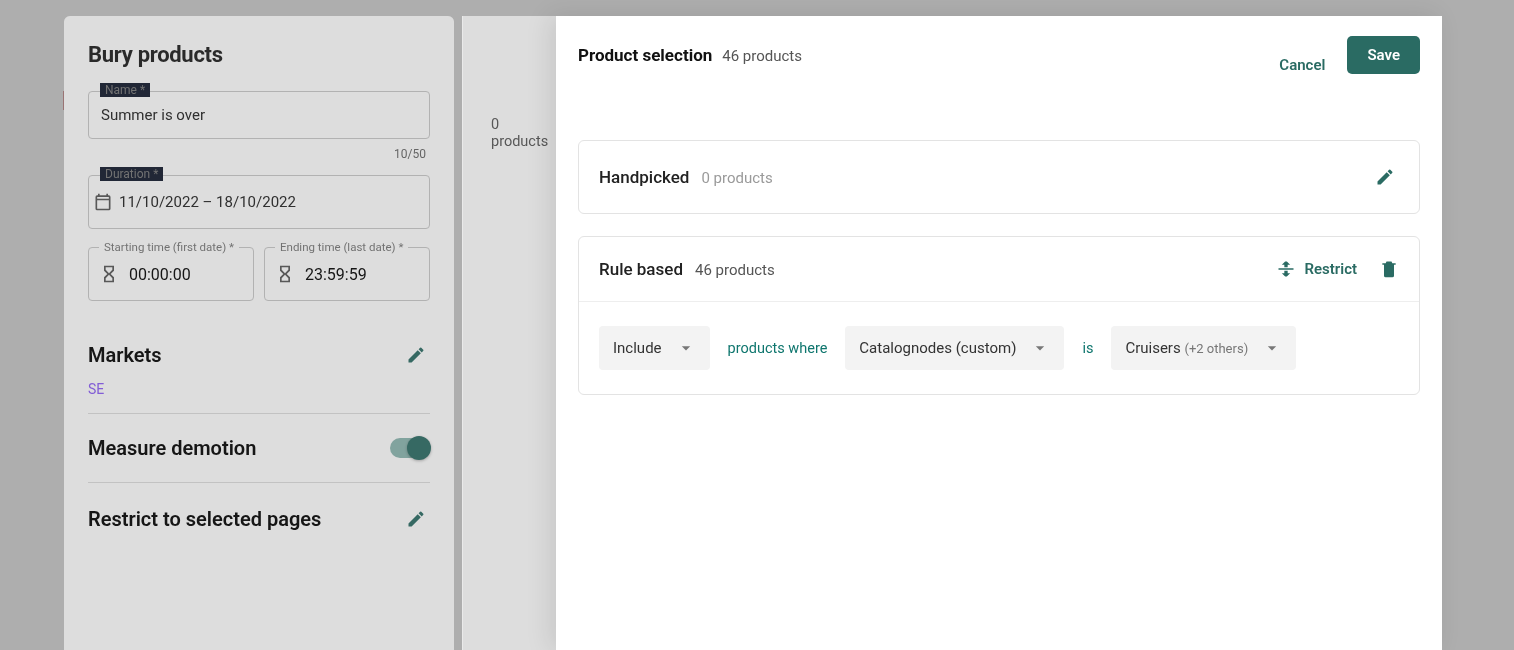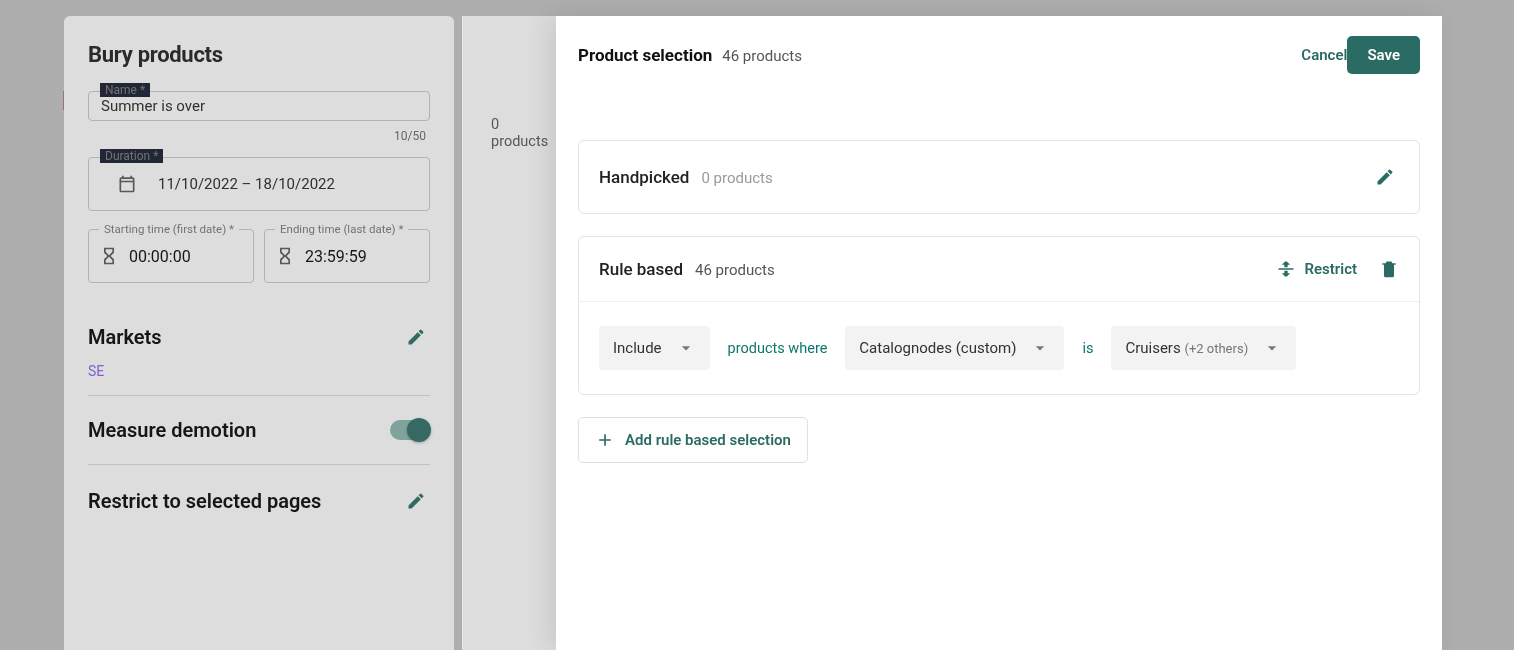--- a/index.html
+++ b/index.html
@@ -20,24 +20,24 @@
     padding: 26px 24px 0 24px;
   }
   .left-panel .left-scrim{
     position:absolute; inset:0; background:rgba(100,100,100,0.22); border-radius:6px 6px 0 0;
   }
   .left-panel .inner{ position:relative; }
   .left-title { font-size: 22px; font-weight: 700; color:#1a1a1a; margin-bottom: 24px; letter-spacing:-0.3px; }
 
   .field-wrap { position: relative; margin-bottom: 8px; }
   .field-label { position: absolute; top: -8px; left: 12px; background:#0f172a; padding: 0 5px; font-size:12px; color:#777; }
-  .field-box { border:1px solid #c8c8c8; border-radius:4px; padding: 5px 12px; display:flex; align-items:flex-end; gap:10px; font-size:15px; color:#222; background:#fff; }
+  .field-box { border:1px solid #c8c8c8; border-radius:4px; padding: 14px 12px; display:flex; align-items:flex-end; gap:10px; font-size:15px; color:#222; background:#fff; }
   .field-counter { text-align:right; font-size:12px; color:#666; margin-bottom:14px; padding-right:4px; }
 
-  .duration-box { border:1px solid #c8c8c8; border-radius:4px; padding: 16px 28px; display:flex; align-items:center; gap:21px; font-size:15px; color:#222; margin-bottom:18px; background:#fff; }
+  .duration-box { border:1px solid #c8c8c8; border-radius:4px; padding: 16px 4px; display:flex; align-items:center; gap:6px; font-size:15px; color:#222; margin-bottom:18px; background:#fff; }
 
   .time-row { display:flex; gap:10px; margin-bottom: 34px; }
   .time-cell { flex:1; border:1px solid #c8c8c8; border-radius:4px; position:relative; padding:16px 10px; display:flex; align-items:center; gap:10px; background:#fff; }
   .time-cell .tlabel { position:absolute; top:-8px; left:10px; background:#fff; padding:0 5px; font-size:11.5px; color:#777; white-space:nowrap; }
 
   .section-row { display:flex; justify-content:space-between; align-items:center; padding: 6px 0; }
   .section-title { font-size:20px; font-weight:600; color:#000000; }
   .section-val { font-size:14px; color:#8b5cf6; margin-top:6px; margin-bottom: 12px; }
   .divider { height:1px; background:#ddd; margin: 16px 0; }
 
@@ -55,21 +55,21 @@
   
   .right-panel {
     position:absolute; left:556px; top:16px; right:72px; bottom:0;
     background:#fff;
     box-shadow: -6px 0 24px rgba(0,0,0,0.10);
   }
   .right-header { display:flex; align-items:center; justify-content:space-between; padding: 20px 22px 22px 22px; }
   .rh-left { display:flex; align-items:baseline; gap:10px; }
   .rh-title { font-size:17px; font-weight:700; color:#111; }
   .rh-sub { font-size:15px; color:#555; }
-  .rh-actions { display:flex; align-items:center; }
+  .rh-actions { display:flex; align-items:flex-end; gap:22px; }
   .link-btn { color:#2a6b63; font-size:15px; font-weight:600; cursor:pointer; }
   .primary-btn { background:#2a6b63; color:#fff; border:none; border-radius:5px; padding:10px 20px; font-size:15px; font-weight:600; cursor:pointer; }
 
   .right-body { padding: 0 22px; margin-top: 44px; }
 
   .card { border:1px solid #e3e3e3; border-radius:6px; margin-bottom:22px; background:#fff; }
   .card-header { display:flex; align-items:center; justify-content:space-between; padding:22px 20px; }
   .card-hl { display:flex; align-items:baseline; gap:12px; }
   .muted { color:#9a9a9a; }
   .card-title { font-size:17px; font-weight:500; color:#222; }
@@ -258,22 +258,14 @@
           </span>
           <span class="svg-icn">
               <svg viewBox="0 0 24 24" fill="#777" width="12" height="12">
                 <path d="M7 10l5 5 5-5z"></path>
               </svg>
             </span>
         </div>
       </div>
     </div>
 
-    <button class="add-rule-btn">
-      <span class="svg-icn">
-        <svg viewBox="0 0 24 24" fill="currentColor" width="18" height="18">
-            <path d="M11 5h2v6h6v2h-6v6h-2v-6H5v-2h6z"></path>
-          </svg>
-      </span>
-      <span>Add rule based selection</span>
-    </button>
   </div>
 </div>
 
 </body></html>

